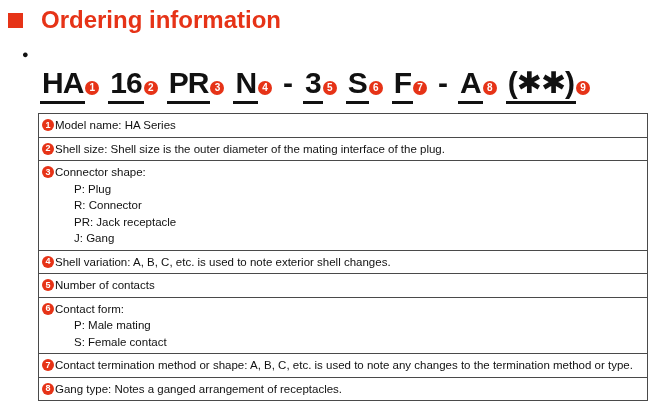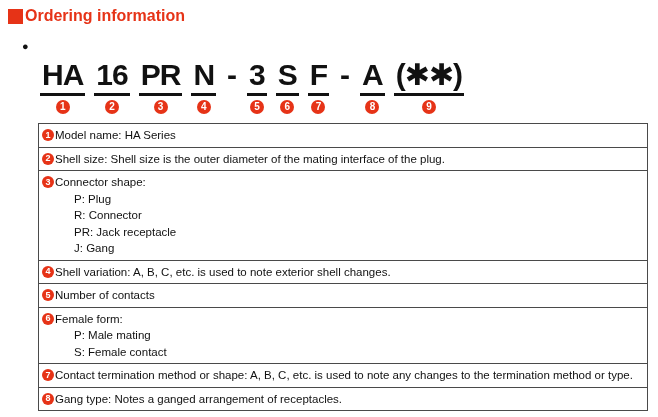--- a/index.html
+++ b/index.html
@@ -22,44 +22,45 @@
     margin: 8px 0 0 8px;
   }
   .red-square {
     width: 15px; height: 15px;
     background: var(--accent);
     margin-right: 2px;
     flex: 0 0 auto;
   }
   .title {
     color: var(--accent);
-    font-size: 16px;
+    font-size: 24px;
     font-weight: bold;
     letter-spacing: 0px;
     line-height: 1;
+    margin-left: 16px;
   }
 
   
   .sub-header {
     margin: 17px 0 0 22px;
     font-size: 13.5px;
     font-weight: bold;
     color: #111;
     display: flex; align-items: center;
   }
   .bullet { font-size: 11px; margin-right: 1px; line-height: 1; }
 
   
   .code-diagram {
     margin: 8px 0 0 40px;
     display: flex;
     align-items: flex-start;
     gap: 9px;
   }
-  .seg { display: flex; flex-direction: column; align-items: center; }
+  .seg { display: flex; flex-direction: row; align-items: center; }
   .seg-text {
     font-size: 30px;
     font-weight: bold;
     line-height: 1.0;
     color: #111;
     letter-spacing: -1px;
     padding: 0 2px 3px 2px;
     border-bottom: 3px solid #111;
   }
   .seg.plain .seg-text { border-bottom: 3px solid transparent; }
@@ -207,21 +208,21 @@
             <div class="row-line">
               <span class="row-badge">5</span>
               <span>Number of contacts</span>
             </div>
           </td>
         </tr>
         <tr>
           <td>
             <div class="row-line">
               <span class="row-badge">6</span>
-              <span>Female form:</span>
+              <span>Contact form:</span>
             </div>
             <div class="sub-line">P: Male mating</div>
             <div class="sub-line">S: Female contact</div>
           </td>
         </tr>
         <tr>
           <td>
             <div class="row-line">
               <span class="row-badge">7</span>
               <span>Contact termination method or shape: A, B, C, etc. is used to note any changes to the termination method or type.</span>

